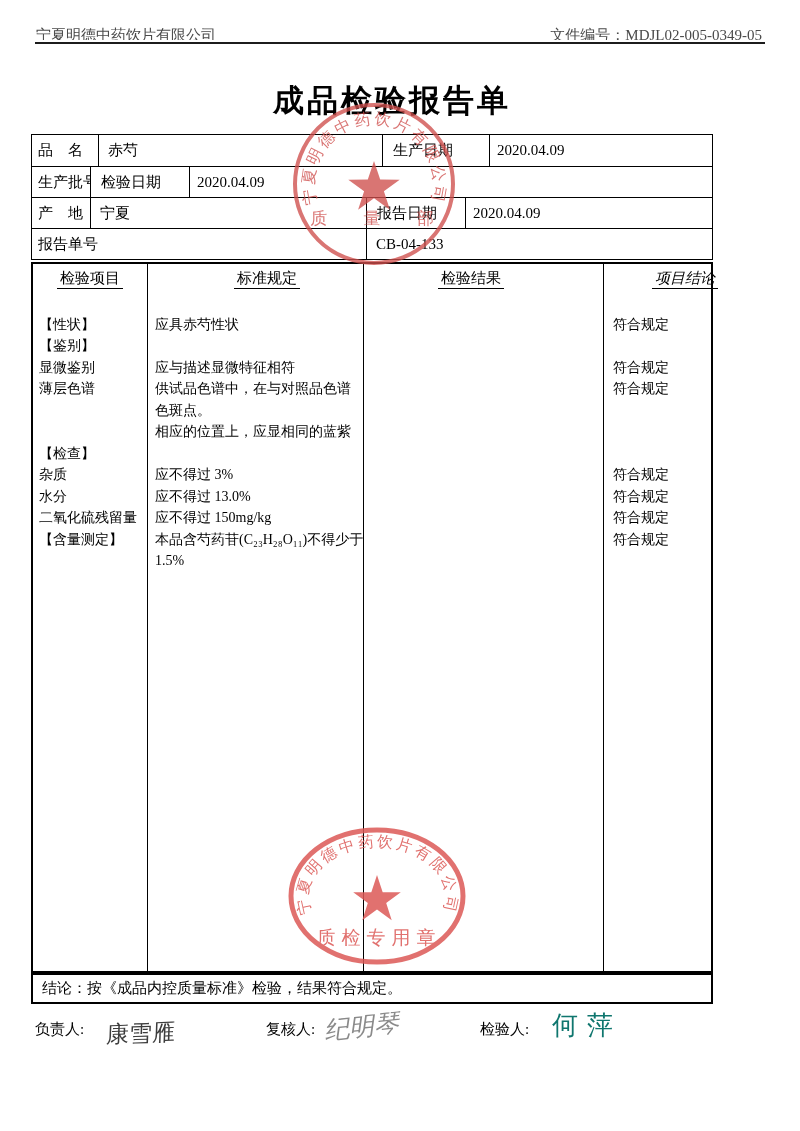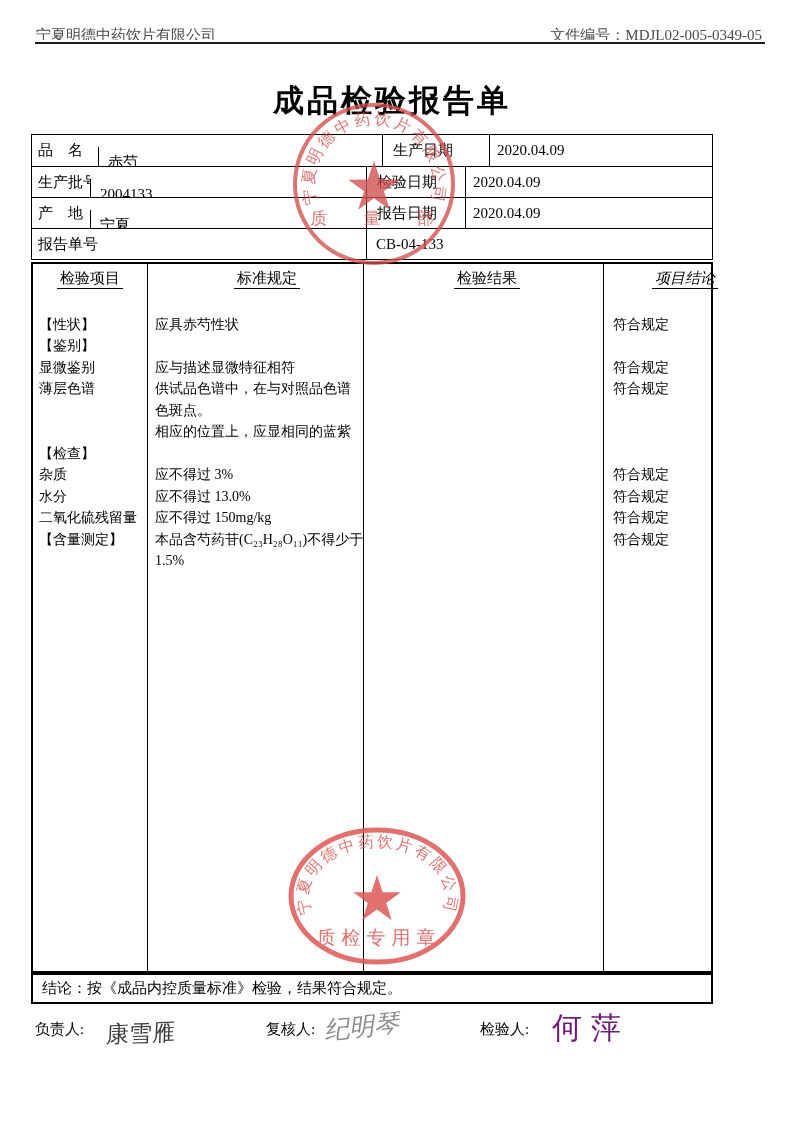--- a/index.html
+++ b/index.html
@@ -19,36 +19,36 @@
   
   .title { position:absolute; top:80px; left:0; width:784px; text-align:center;
            font-size:31px; font-weight:bold; letter-spacing:3px; }
 
   
   .info-table { position:absolute; left:31px; top:134px; width:682px; border:1px solid #000; }
   .irow { display:flex; height:31px; border-top:1px solid #000; }
   .irow.first { border-top:none;gap:8px; }
   .icell { line-height:30px; font-size:15px; overflow:hidden; white-space:nowrap; }
   .c1 { width:58px;  padding-left:6px; }
-  .c2 { width:276px; border-left:1px solid #000; padding-left:9px;margin-top:12px; }
+  .c2 { width:276px; border-left:1px solid #000; padding-left:9px; }
   .c3 { width:99px;  border-left:1px solid #000; padding-left:10px; }
   .c4 { flex:1;      border-left:1px solid #000; padding-left:7px; }
   .r4c1 { width:334px; padding-left:6px; }
   .r4c2 { flex:1; border-left:1px solid #000; padding-left:9px; }
 
   
   .main-table { position:absolute; left:31px; top:262px; width:682px; height:711px;
                 border:2px solid #000; }
   .vline { position:absolute; top:0; bottom:0; width:1px; background:#000; }
   #vl1 { left:114px; } #vl2 { left:330px; } #vl3 { left:570px; }
   .mth { position:absolute; top:5px; text-align:center; font-size:15px; }
   .mth span { border-bottom:1px solid #000; padding:0 3px 2px;text-align:right; }
   #mth1 { left:0;     width:114px; }
   #mth2 { left:126px; width:216px; }
-  #mth3 { left:334px; width:240px;font-family:Liberation Serif, serif; }
+  #mth3 { left:318px; width:240px;font-family:Liberation Serif, serif; }
   #mth4 { left:596px; width:112px;font-style:italic; }
   .col-lines { position:absolute; top:28px; font-size:14px; line-height:21.5px; white-space:nowrap; }
   #colA { left:6px;   width:108px; }
   #colB { left:122px; width:212px; }
   #colC { left:337px; width:236px; }
   #colD { left:580px; width:96px; }
   .ln { height:21.5px; }
 
   
   .concl { position:absolute; left:31px; top:973px; width:682px; height:31px;
@@ -57,21 +57,21 @@
   
   .sig-label { position:absolute; font-size:15px; }
   .sig-name  { position:absolute; white-space:nowrap; }
   #sig1-label { left:35px;  top:1020px; }
   #sig2-label { left:266px; top:1020px; }
   #sig3-label { left:480px; top:1020px; }
   #sig1-name { left:106px; top:1018px; font-size:23px; color:#3c3c3c;
                transform:rotate(-2deg) skewX(-4deg); }
   #sig2-name { left:326px; top:1010px; font-size:25px; color:#8a8a8a;
                transform:rotate(-6deg) skewX(-14deg); }
-  #sig3-name { left:552px; top:1008px; font-size:30px; color:#701a75; letter-spacing:9px; }
+  #sig3-name { left:552px; top:1008px; font-size:26px; color:#0f766e; letter-spacing:9px; }
 
   
   .stamp { position:absolute; pointer-events:none; }
   #stamp-top    { left:286px; top:96px;  }
   #stamp-bottom { left:286px; top:826px; }
   .stamp text { font-family:"Liberation Serif","DejaVu Serif",serif; }
 </style>
 </head>
 <body>
 
@@ -85,21 +85,20 @@
 
   <div class="info-table">
     <div class="irow first">
       <div class="icell c1">品　名</div>
       <div class="icell c2">赤芍</div>
       <div class="icell c3">生产日期</div>
       <div class="icell c4">2020.04.09</div>
     </div>
     <div class="irow">
       <div class="icell c1">生产批号</div>
-      <div class="icell c2">2004133</div>
       <div class="icell c3">检验日期</div>
       <div class="icell c4">2020.04.09</div>
     </div>
     <div class="irow">
       <div class="icell c1">产　地</div>
       <div class="icell c2">宁夏</div>
       <div class="icell c3">报告日期</div>
       <div class="icell c4">2020.04.09</div>
     </div>
     <div class="irow">

